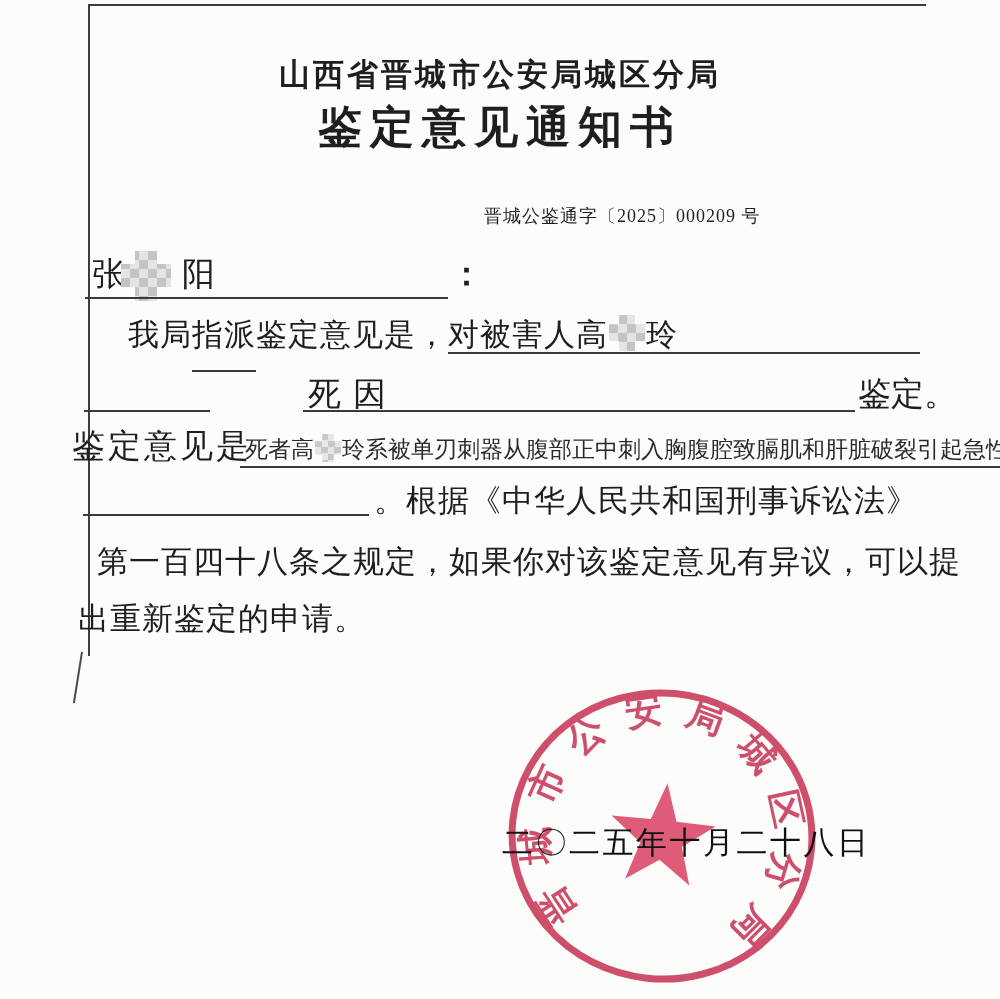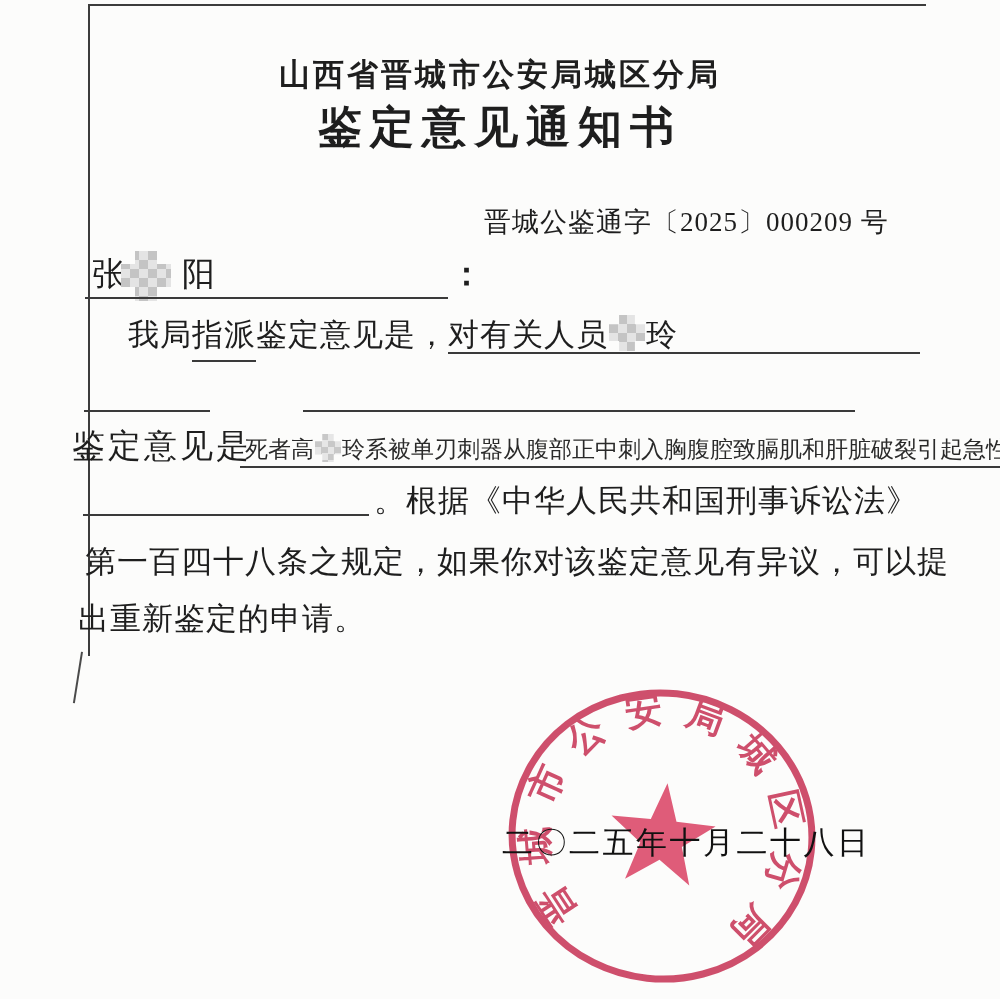--- a/index.html
+++ b/index.html
@@ -10,27 +10,27 @@
     color:#1e1e1e;
   }
   .abs{position:absolute;white-space:nowrap;}
   
   .border-top{position:absolute;left:88px;top:4px;width:838px;height:2px;background:#3c3c3c;}
   .border-left{position:absolute;left:88px;top:4px;width:2px;height:652px;background:#3c3c3c;}
   .border-left-tail{position:absolute;left:81px;top:652px;width:2px;height:52px;background:#4a4a4a;transform:rotate(9deg);transform-origin:top right;}
   
   .agency{left:0;top:54px;width:1000px;text-align:center;font-size:31px;font-weight:700;letter-spacing:3px;}
   .doc-title{left:0;top:98px;width:1000px;text-align:center;font-size:44px;font-weight:700;letter-spacing:8px;}
-  .doc-no{left:484px;top:204px;font-size:27px;letter-spacing:1px;}
+  .doc-no{left:484px;top:204px;font-size:18px;letter-spacing:1px;}
   
   .t31{font-size:31px;}
   .t33{font-size:33px;}
   .t23{font-size:23px;color:#2a2a2a;}
   .uline{position:absolute;height:2px;background:#3a3a3a;}
-  .zhipai{border-bottom:2px solid #3a3a3a;padding-bottom:8px;}
+  .zhipai{border-bottom:2px solid #3a3a3a;padding-bottom:18px;}
   
   .mosaic{
     display:inline-block;
     background:repeating-conic-gradient(#c4c4c4 0% 25%, #e4e4e4 0% 50%) 0 0/18px 18px;
     clip-path:polygon(28% 0,72% 0,72% 26%,100% 26%,100% 72%,72% 72%,72% 100%,28% 100%,28% 72%,0 72%,0 26%,28% 26%);
   }
   .blob-addressee{position:absolute;left:121px;top:251px;width:50px;height:50px;}
   .blob-inline-1{width:36px;height:36px;vertical-align:-6px;margin:0 1px;}
   .blob-inline-2{width:26px;height:28px;vertical-align:-5px;margin:0 1px;
     background:repeating-conic-gradient(#c8c8c8 0% 25%, #e6e6e6 0% 50%) 0 0/13px 13px;}
@@ -51,37 +51,39 @@
   <div class="abs doc-title">鉴定意见通知书</div>
   <div class="abs doc-no">晋城公鉴通字〔2025〕000209 号</div>
 
   <div class="abs t33" style="left:92px;top:252px;">张</div>
   <div class="blob-addressee mosaic"></div>
   <div class="abs t33" style="left:182px;top:252px;">阳</div>
   <div class="uline" style="left:85px;top:297px;width:363px;"></div>
   <div class="abs t33" style="left:450px;top:252px;font-weight:700;">：</div>
 
   <div class="abs t31" style="left:128px;top:314px;letter-spacing:1px;">
-    <span>我局</span><span class="zhipai">指派</span><span>鉴定意见是，对</span><span>有关人员</span><span class="mosaic blob-inline-1"></span><span>玲</span>
+    <span>我局</span><span class="zhipai">指派</span><span>鉴定意见是，对</span><span>被害人高</span><span class="mosaic blob-inline-1"></span><span>玲</span>
   </div>
   <div class="uline" style="left:448px;top:352px;width:472px;"></div>
 
   <div class="uline" style="left:84px;top:410px;width:126px;"></div>
+  <div class="abs t33" style="left:308px;top:372px;letter-spacing:12px;">死因</div>
   <div class="uline" style="left:303px;top:410px;width:552px;"></div>
+  <div class="abs t33" style="left:858px;top:372px;">鉴定。</div>
 
   <div class="abs t33" style="left:72px;top:424px;letter-spacing:3px;">鉴定意见是</div>
   <div class="abs t23" style="left:245px;top:434px;">
     <span>死者高</span><span class="mosaic blob-inline-2"></span><span>玲系被单刃刺器从腹部正中刺入胸腹腔致膈肌和肝脏破裂引起急性</span>
   </div>
   <div class="uline" style="left:240px;top:466px;width:760px;"></div>
 
   <div class="uline" style="left:83px;top:514px;width:286px;"></div>
   <div class="abs t31" style="left:374px;top:480px;letter-spacing:1px;">。根据《中华人民共和国刑事诉讼法》</div>
 
-  <div class="abs t31" style="left:85px;top:541px;letter-spacing:1px;">第一百四十八条之规定，如果你对该鉴定意见有异议，可以提</div>
+  <div class="abs t31" style="left:97px;top:541px;letter-spacing:1px;">第一百四十八条之规定，如果你对该鉴定意见有异议，可以提</div>
   <div class="abs t31" style="left:78px;top:598px;letter-spacing:1px;">出重新鉴定的申请。</div>
 
   <svg class="seal" width="330" height="300" viewBox="0 0 330 300">
     <g transform="rotate(6 165 148)" opacity="0.85">
       <ellipse cx="165" cy="148" rx="150" ry="143" fill="none" stroke="#c73254" stroke-width="7"></ellipse>
       <polygon points="165,95 177.9,132.2 217.3,133 185.9,156.8 197.3,194.5 165,172 132.7,194.5 144.1,156.8 112.7,133 152.1,132.2" fill="#d8365a" opacity="0.95"></polygon>
       <path id="sealArc" d="M 89.3 233.2 A 114 114 0 1 1 240.7 233.2" fill="none"></path>
       <text font-size="37" font-weight="700" fill="#c73254" font-family="Liberation Serif, DejaVu Serif, serif">
         <textPath href="#sealArc" startOffset="0" textLength="550" lengthAdjust="spacing">晋城市公安局城区分局</textPath>
       </text>

